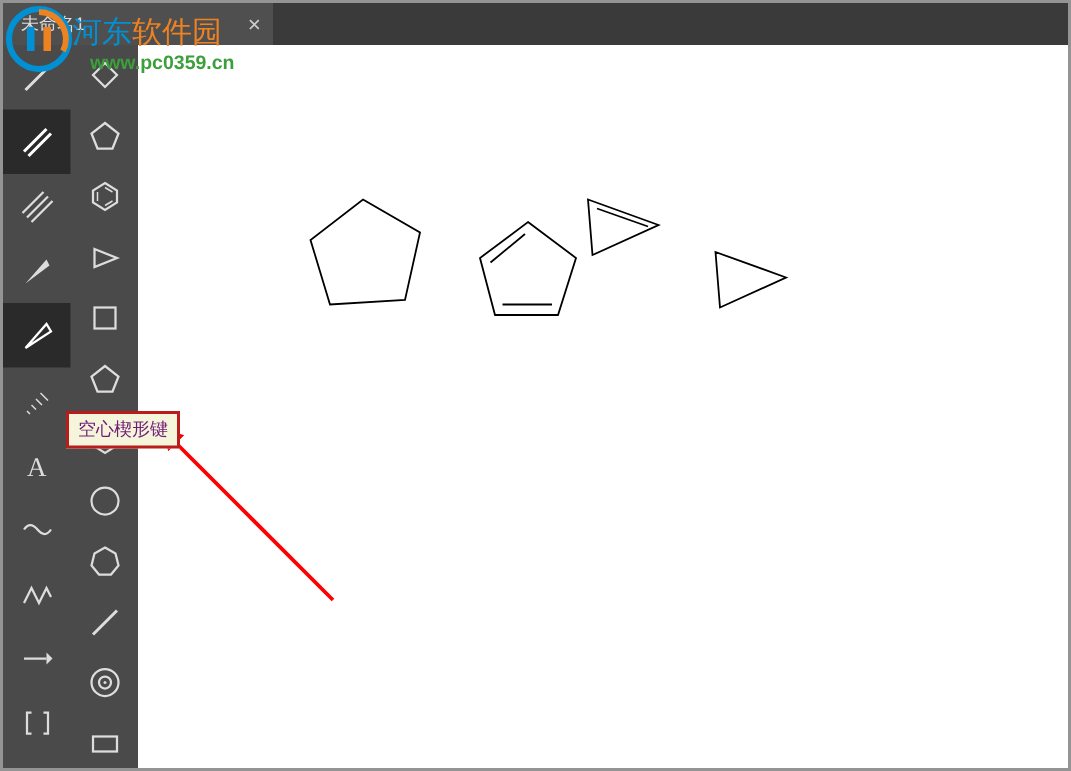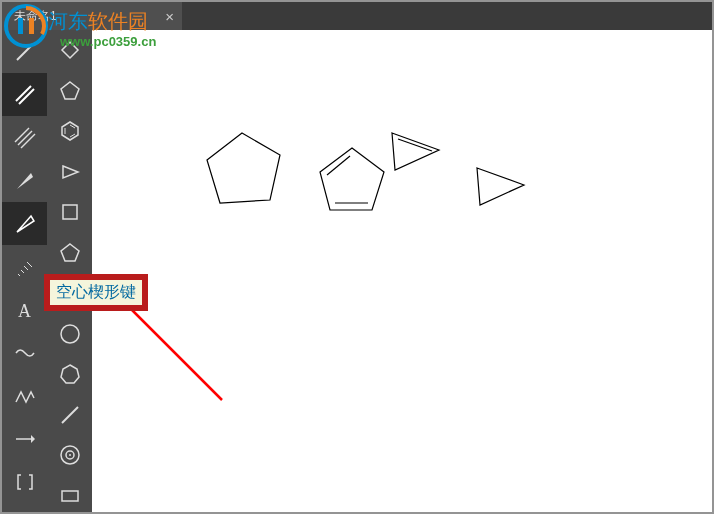--- a/index.html
+++ b/index.html
@@ -7,21 +7,21 @@
     .tabbar { height: 28px; background: #3a3a3a; display: flex; align-items: center; position: relative; }
     .tab { background: #4f4f4f; height: 28px; display: flex; align-items: center; padding: 0 12px; color: #ddd; font-size: 12px; min-width: 180px; position: relative; }
     .tab-close { position: absolute; right: 8px; color: #ccc; font-size: 15px; cursor: pointer; }
     .toolbox { position: absolute; top: 28px; left: 0; width: 90px; background: #4a4a4a; height: 486px; display: flex; }
     .tool-col { width: 45px; display: flex; flex-direction: column; }
     .tool { width: 45px; height: 43px; display: flex; align-items: center; justify-content: center; color: #ddd; cursor: pointer; position: relative; }
     .tool.active { background: #2a2a2a; }
     .tool svg { width: 24px; height: 24px; }
     .canvas { position: absolute; top: 28px; left: 90px; right: 0; bottom: 0; background: #fff; }
     .shape { position: absolute; }
-    .tooltip { position: absolute; background: #f5f5dc; border: 6px solid #b91c1c; padding: 2px 6px; font-size: 16px; color: #0369a1; white-space: nowrap; z-index: 100; }
+    .tooltip { position: absolute; background: #f5f5dc; border: 2px solid #b91c1c; padding: 2px 6px; font-size: 12px; color: #701a75; white-space: nowrap; z-index: 100; }
     .arrow { position: absolute; z-index: 50; }
     .watermark1 { position: absolute; top: 6px; left: 46px; font-size: 20px; font-weight: normal; z-index: 10; }
     .watermark1 .blue { color: #0091d4; }
     .watermark1 .orange { color: #ed8223; }
     .watermark2 { position: absolute; top: 32px; left: 46px; font-size: 13px; color: #3c9f3c; z-index: 10; font-weight: bold; margin-left: 12px; }
     .wm-logo { position: absolute; top: 2px; left: 2px; z-index: 11; }
     .wm-logo svg { width: 44px; height: 44px; }
   </style>
 </head>
 <body>

